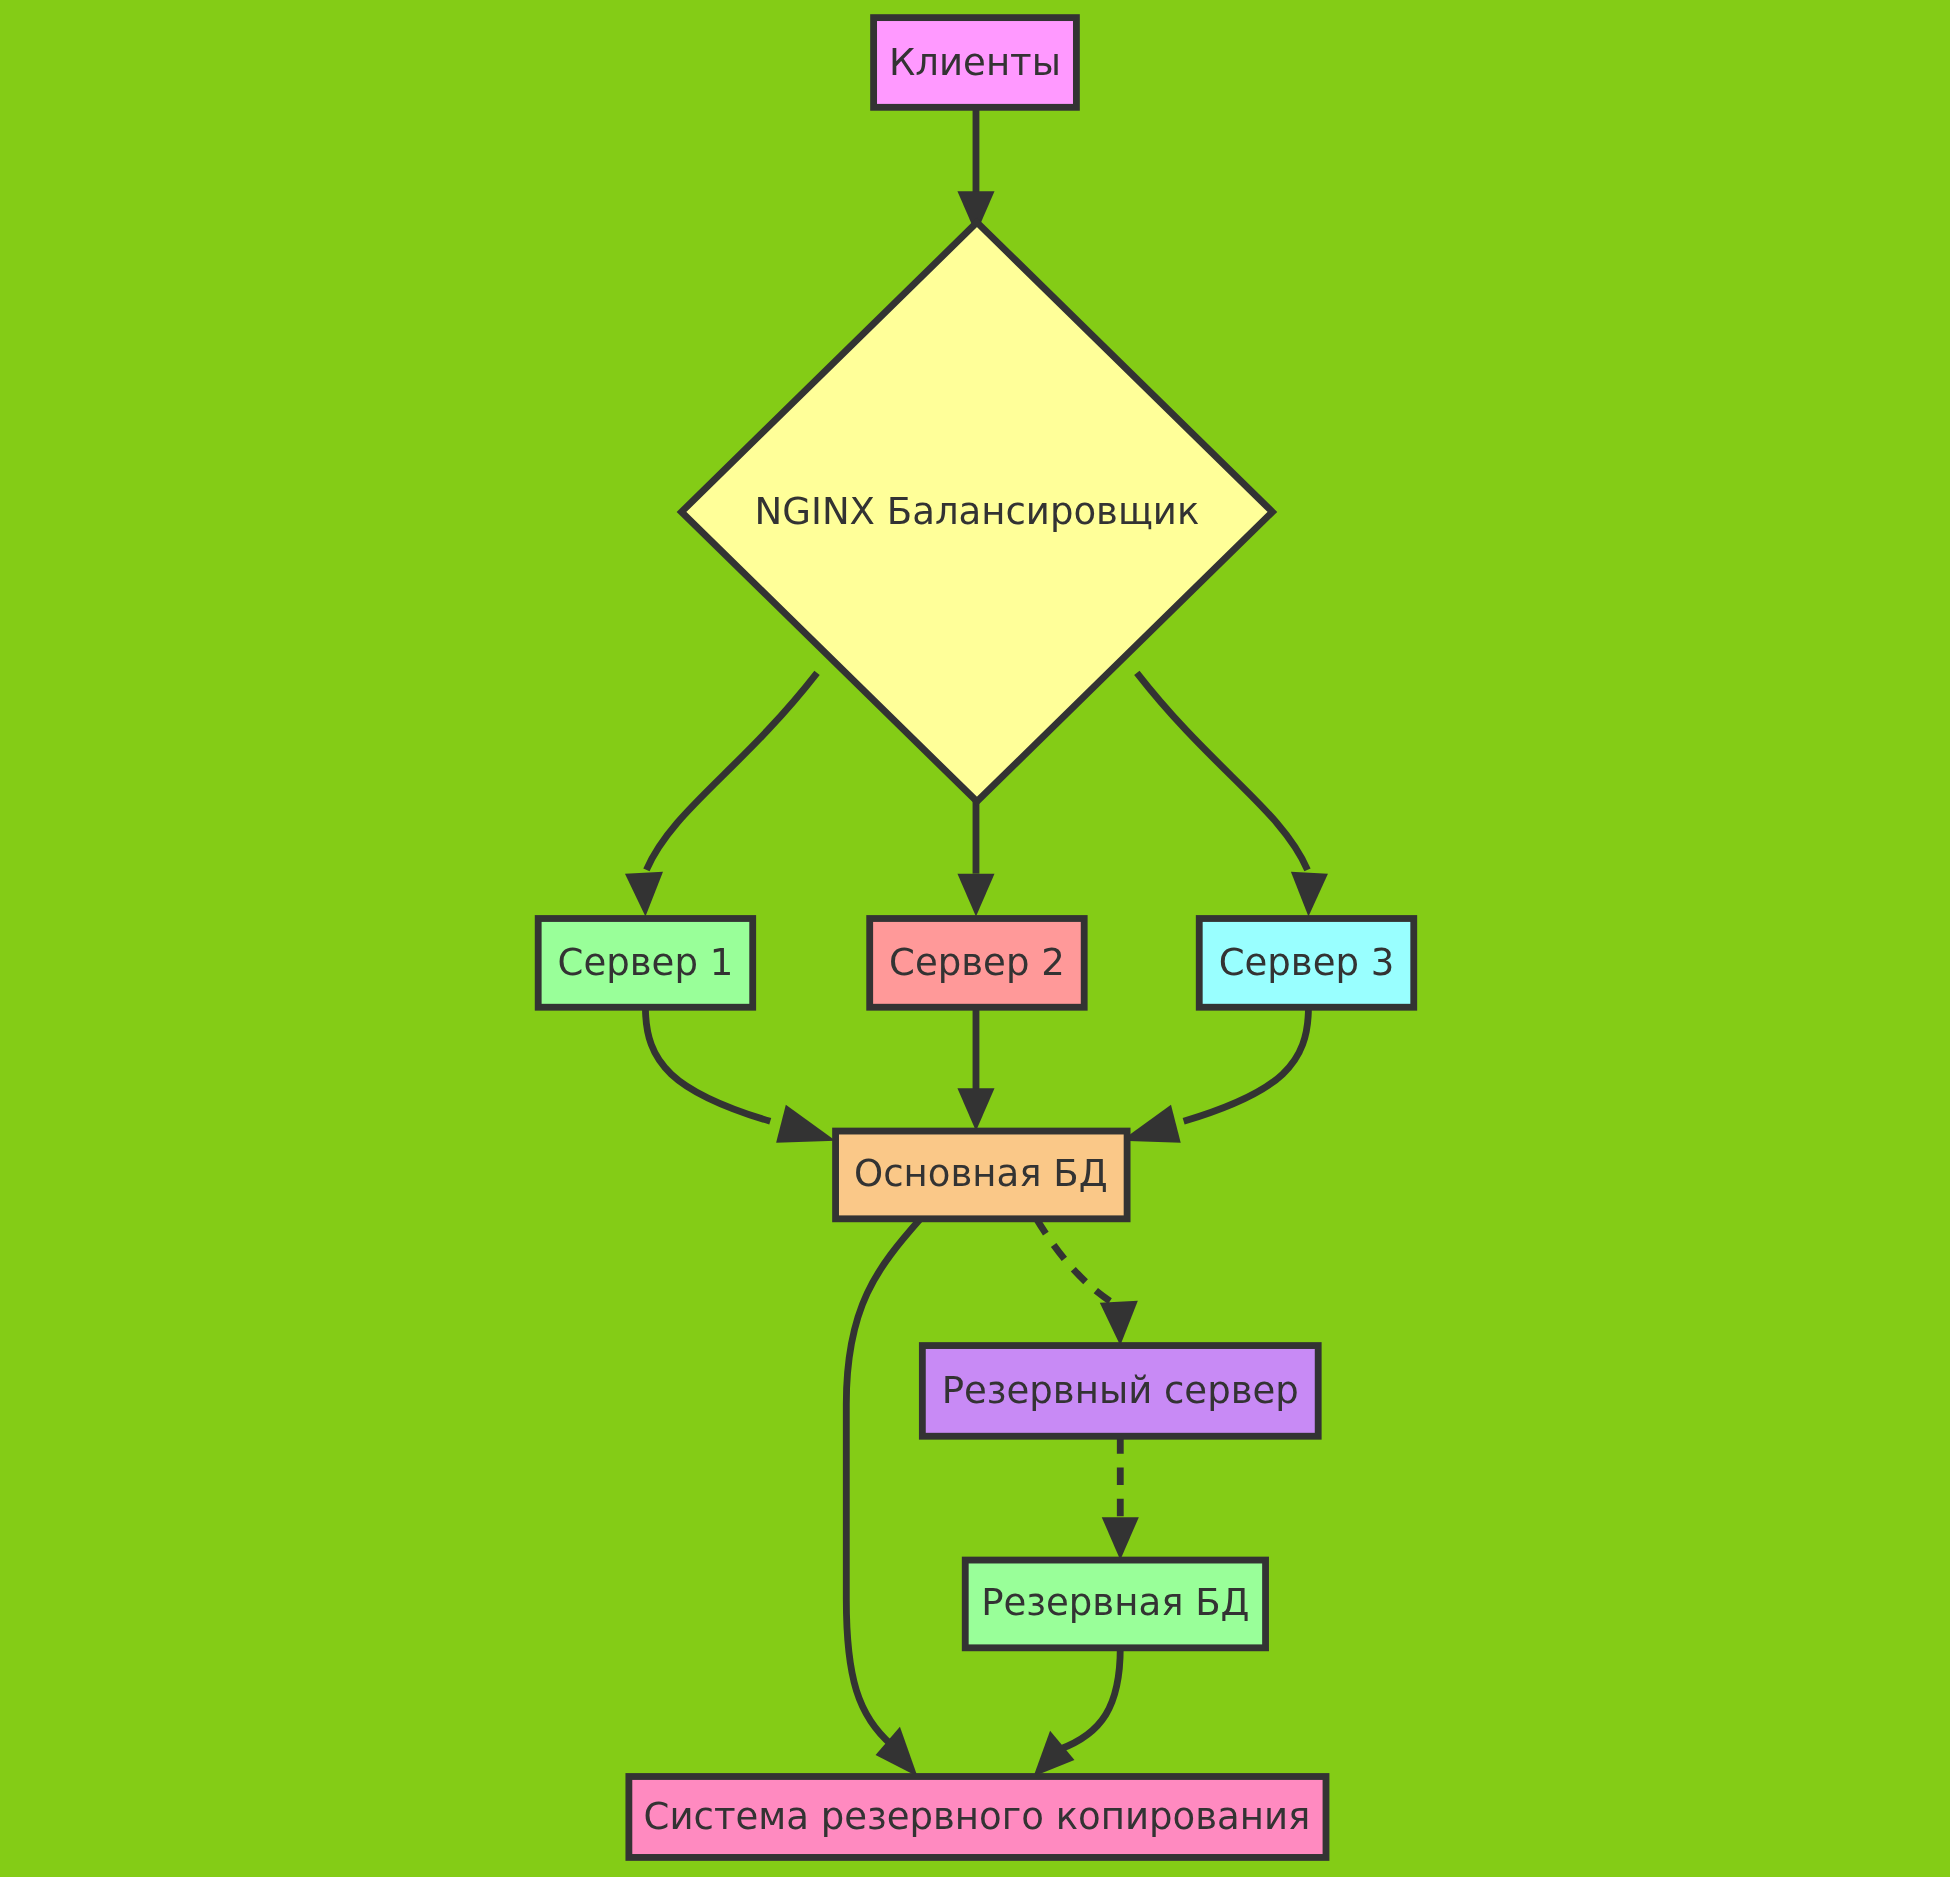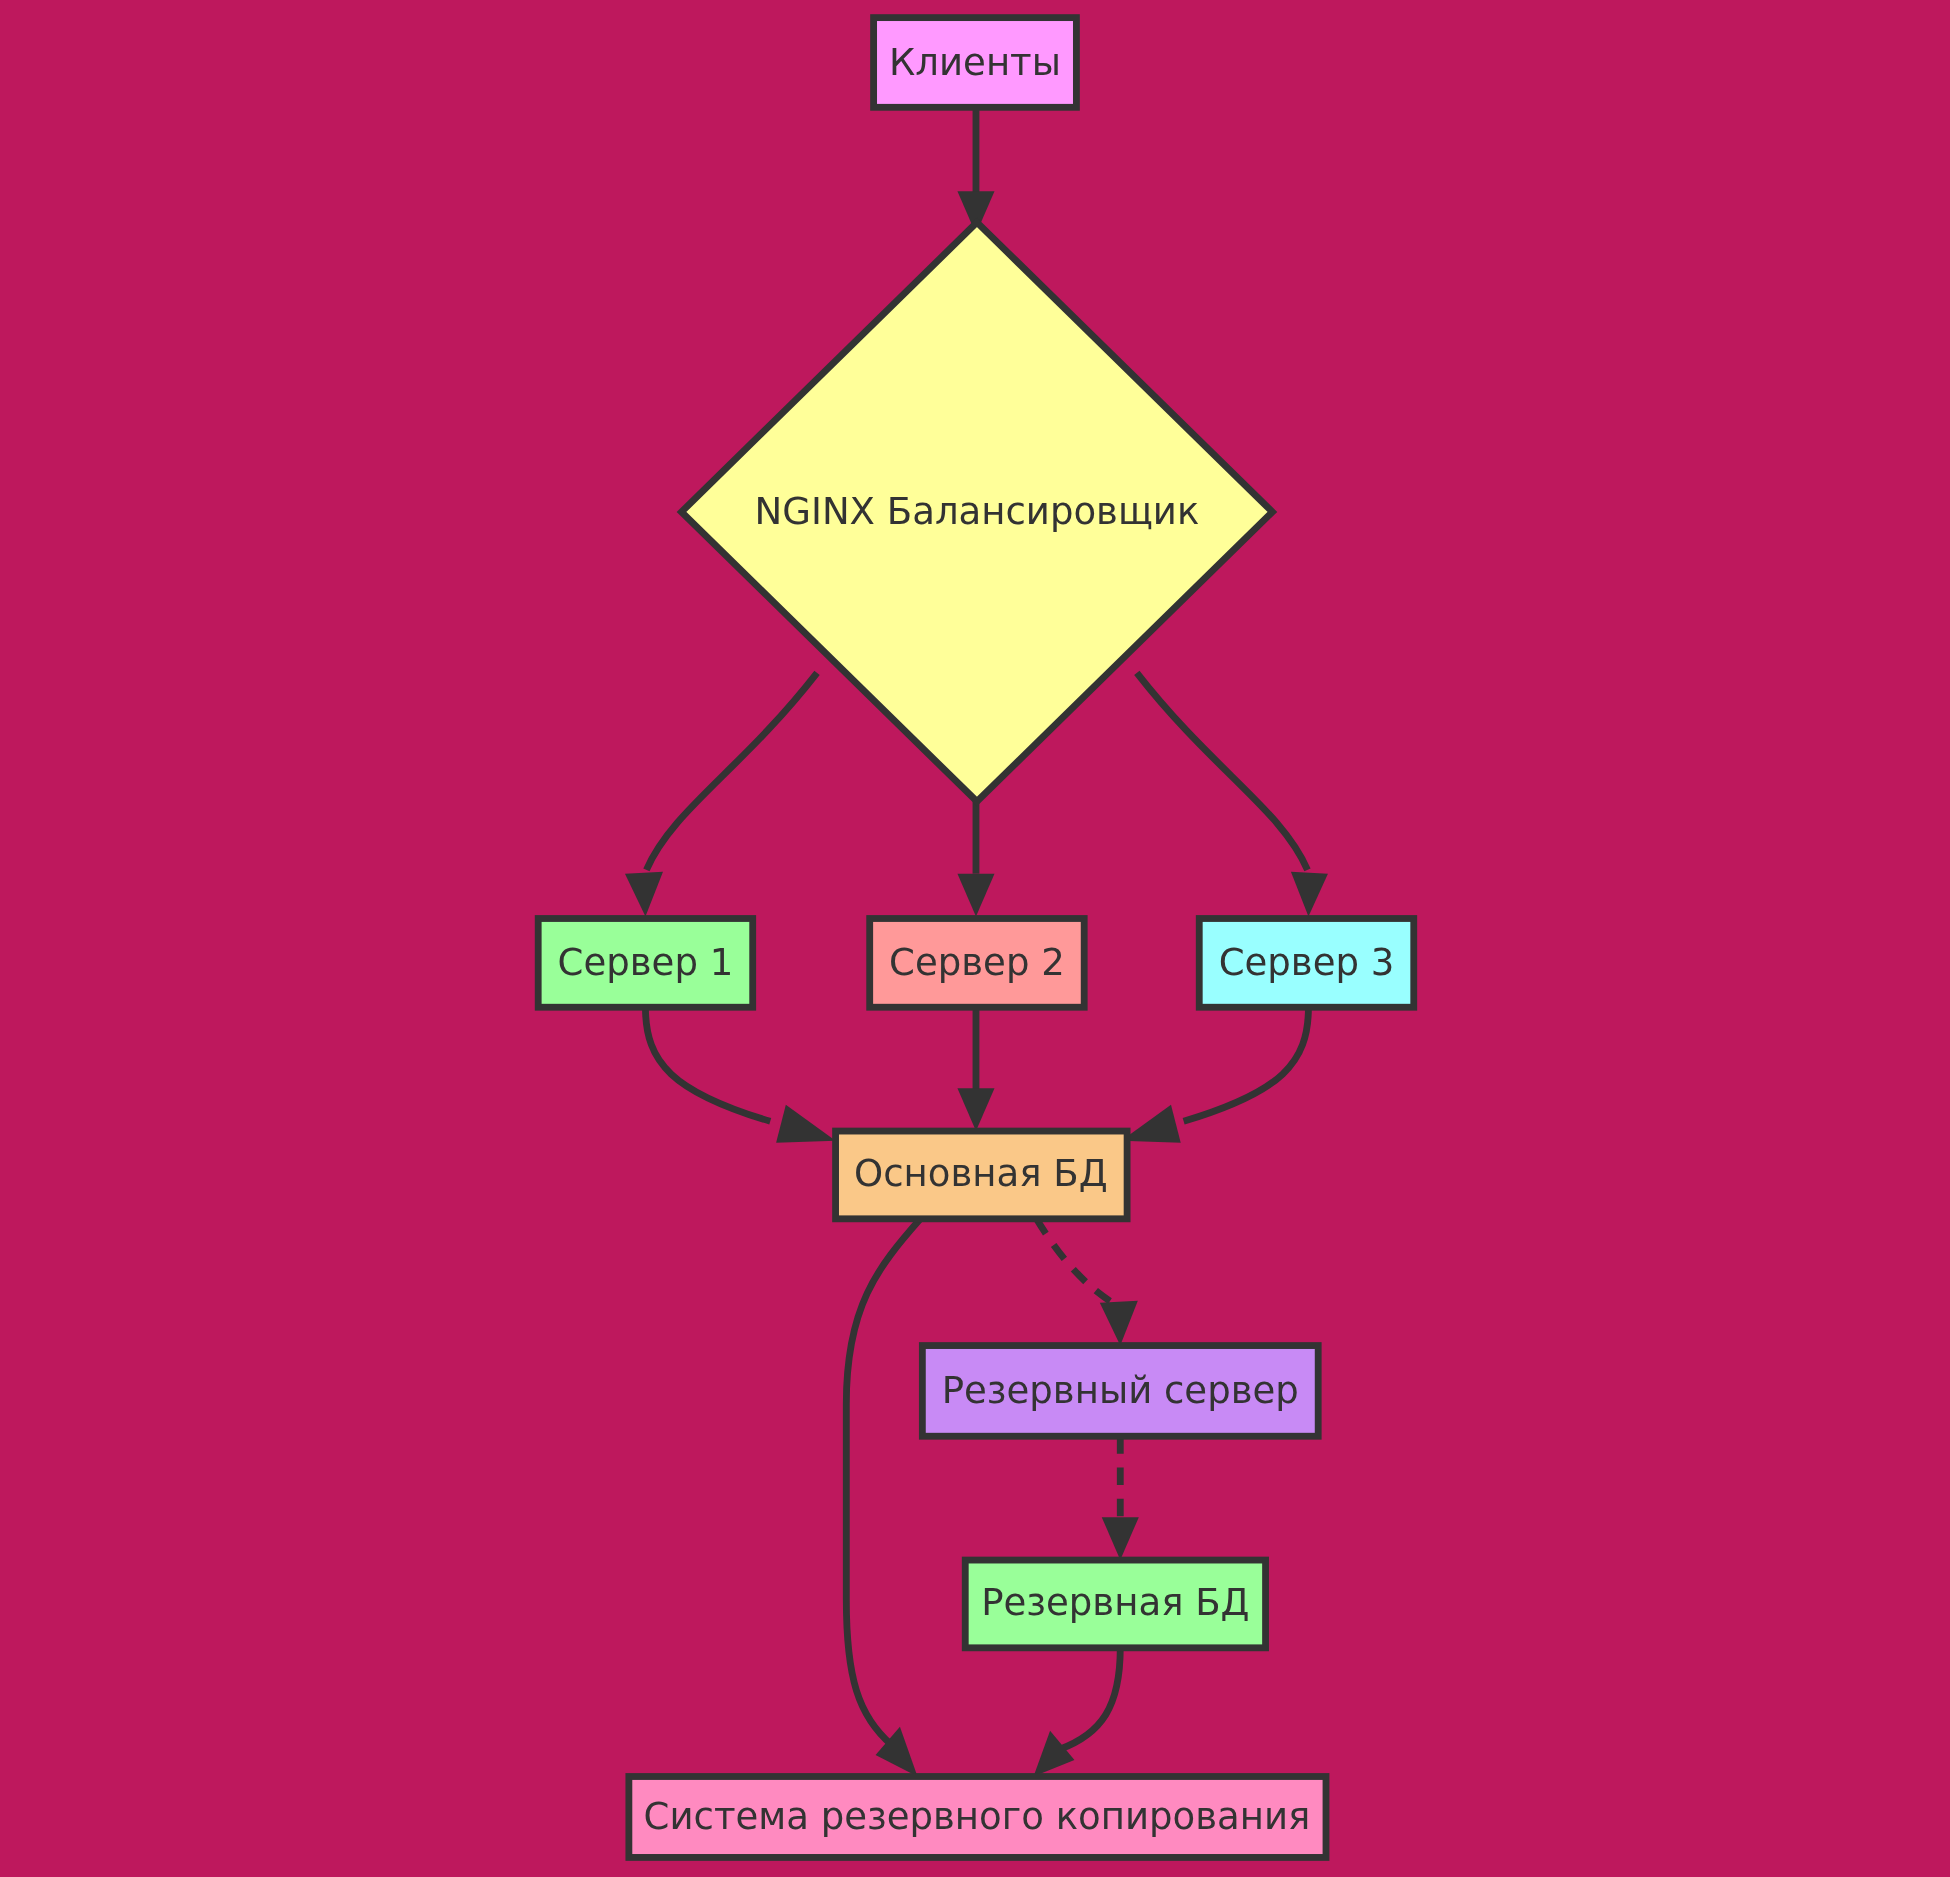--- a/index.html
+++ b/index.html
@@ -11,21 +11,21 @@
   body {
     width: 1950px;
     height: 1877px;
     font-family: "DejaVu Sans", "Liberation Sans", sans-serif;
     overflow: hidden;
   }
   #diagram-root {
     position: relative;
     width: 1950px;
     height: 1877px;
-    background: #be185d;
+    background: #84cc16;
   }
   svg#flowchart {
     display: block;
     width: 1950px;
     height: 1877px;
   }
   .node-shape {
     stroke: #333333;
     stroke-width: 7;
     stroke-linejoin: miter;

